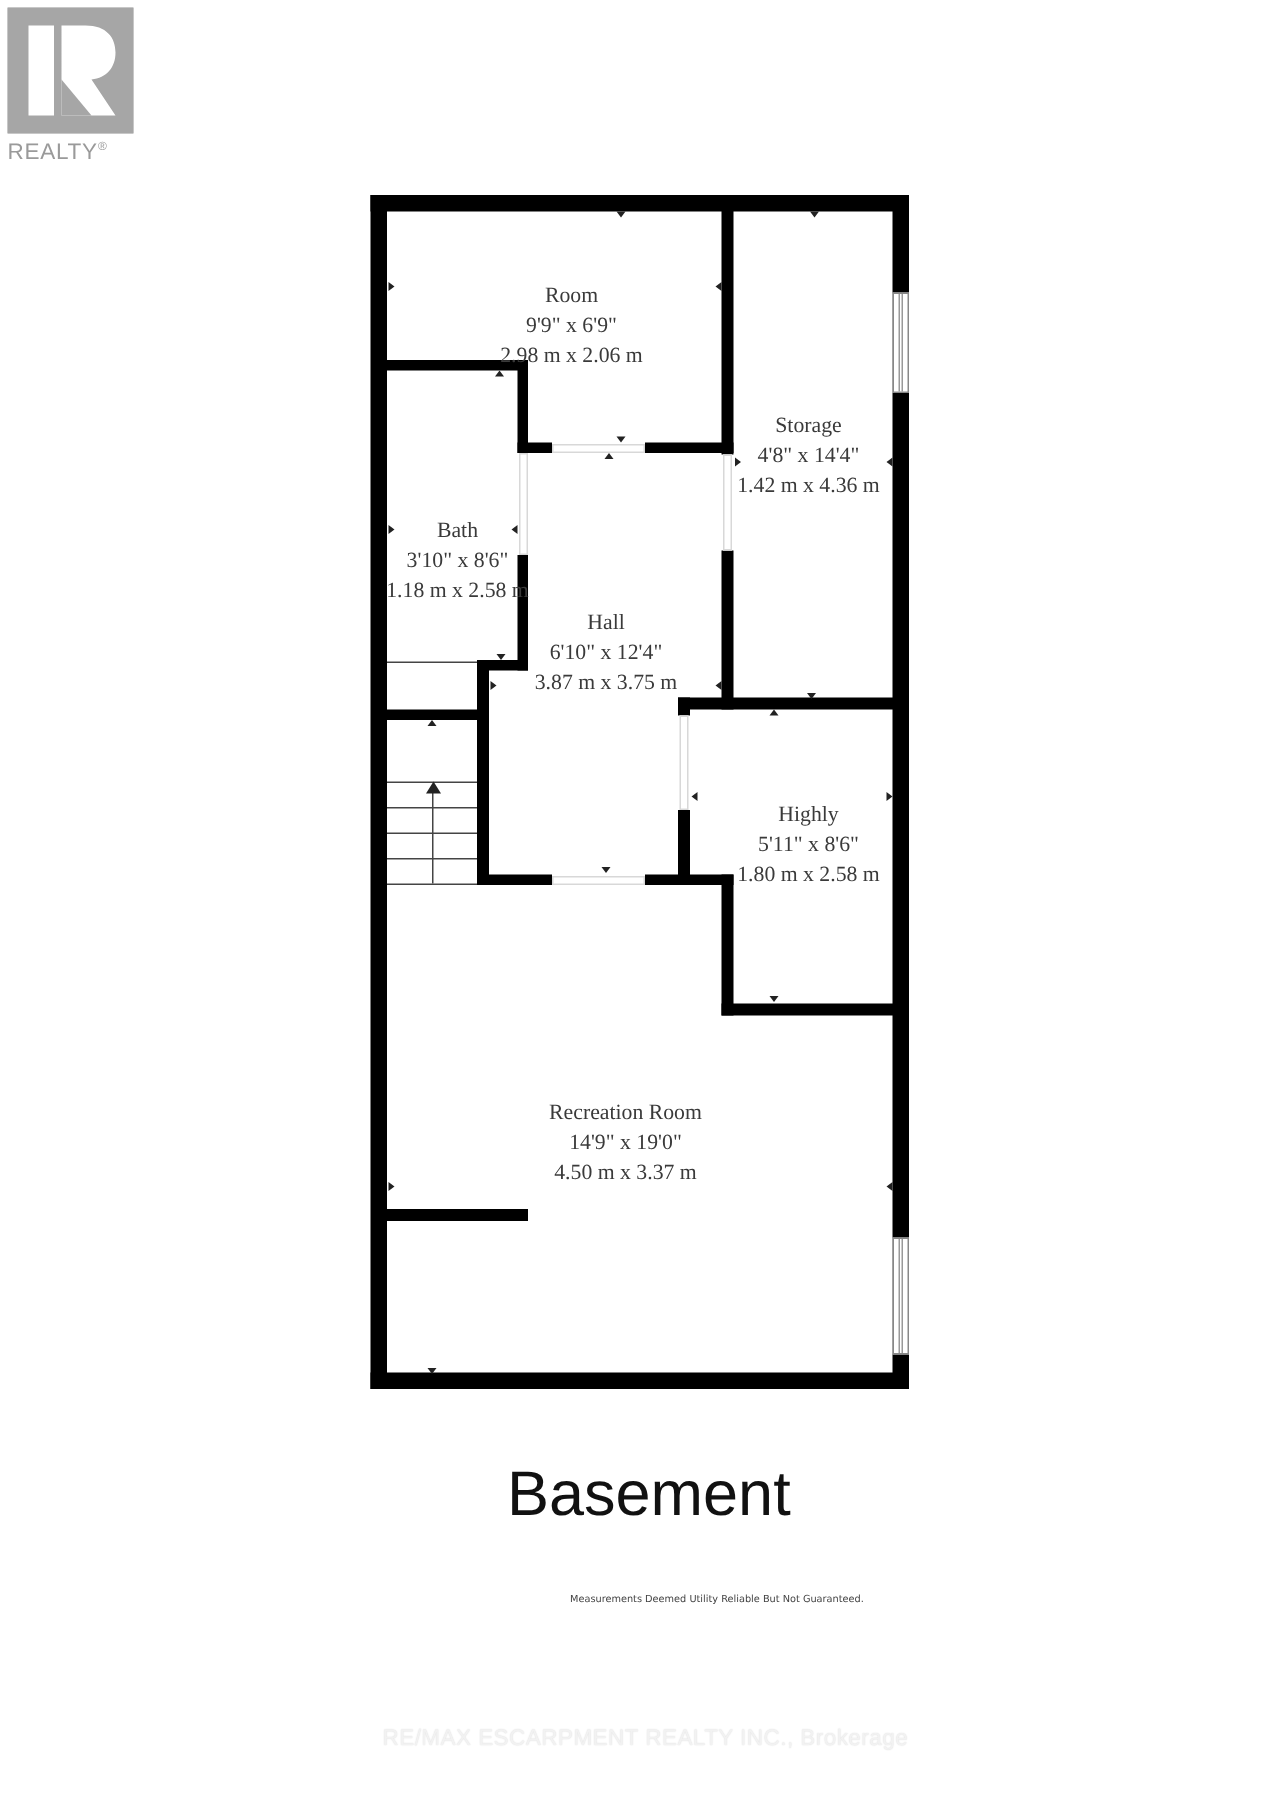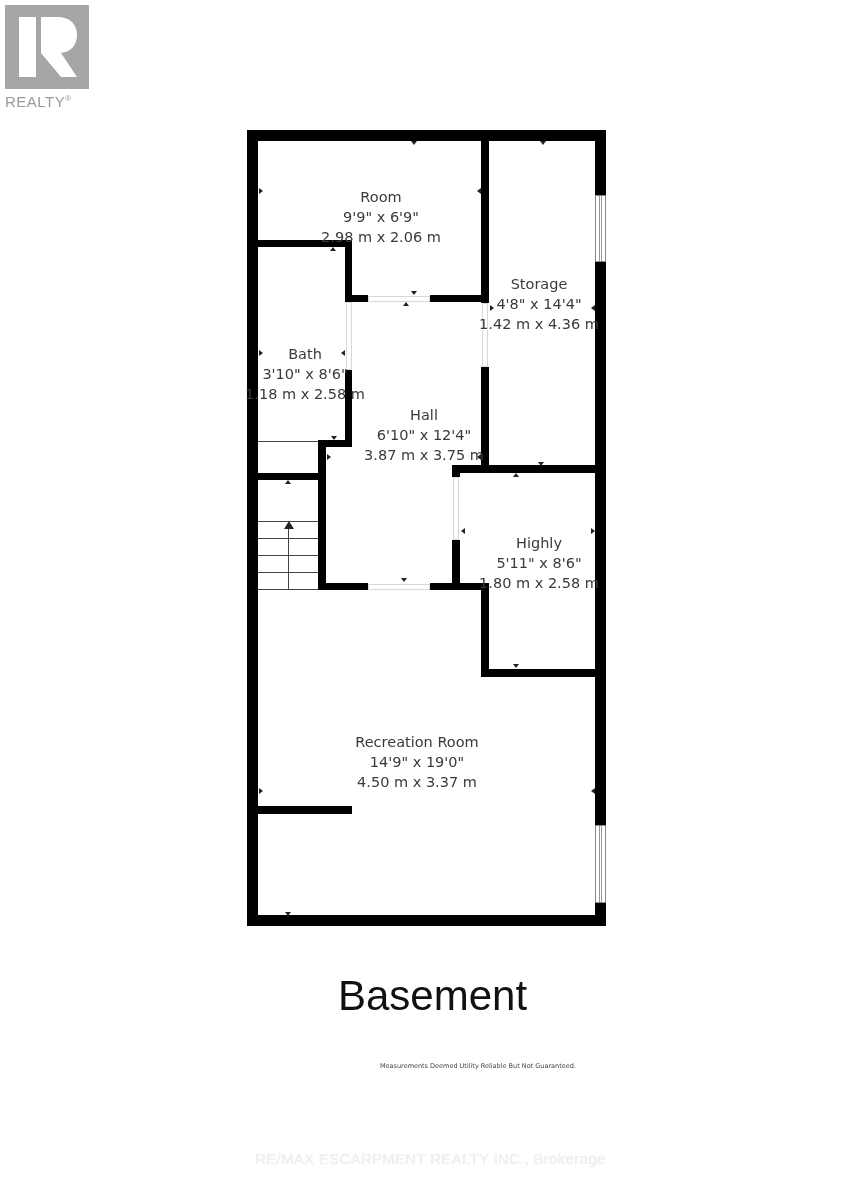--- a/index.html
+++ b/index.html
@@ -2,21 +2,21 @@
 <html><head>
 <meta charset="utf-8">
 <style>
   html,body{margin:0;padding:0;background:#ffffff;}
   body{width:848px;height:1200px;position:relative;overflow:hidden;font-family:"DejaVu Sans",sans-serif;}
   .abs{position:absolute;}
   .wall{position:absolute;background:#000;}
   .window{position:absolute;background:#fff;border:1px solid #888;box-sizing:border-box;}
   .window::after{content:"";position:absolute;left:3px;right:3px;top:0;bottom:0;border-left:1px solid #999;border-right:1px solid #999;}
   .door-gap{position:absolute;border:1px solid #d8d8d8;box-sizing:border-box;background:#fff;}
-  .label{position:absolute;text-align:center;color:#3a3a3a;font-size:14.5px;line-height:20px;white-space:nowrap;transform:translateX(-50%);}
+  .label{position:absolute;text-align:center;color:#3a3a3a;font-size:14.5px;line-height:20px;white-space:nowrap;transform:translateX(-50%);font-family:Liberation Serif, serif;}
   .label div{margin:0;}
   .tick{position:absolute;width:0;height:0;}
   .tick.down{border-left:3px solid transparent;border-right:3px solid transparent;border-top:4px solid #222;}
   .tick.up{border-left:3px solid transparent;border-right:3px solid transparent;border-bottom:4px solid #222;}
   .tick.left{border-top:3px solid transparent;border-bottom:3px solid transparent;border-right:4px solid #222;}
   .tick.right{border-top:3px solid transparent;border-bottom:3px solid transparent;border-left:4px solid #222;}
   .stair-line{position:absolute;background:#444;height:1px;}
   .realtor{position:absolute;left:5px;top:5px;width:85px;}
   .realtor .box{width:84px;height:84px;background:#a6a6a6;position:relative;}
   .realtor-word{font-family:"Liberation Sans",sans-serif;color:#9a9a9a;font-size:15px;letter-spacing:0.5px;margin-top:4px;}
@@ -123,21 +123,21 @@
   <div class="label" style="left:539px;top:274px;">
     <div>Storage</div>
     <div>4'8" x 14'4"</div>
     <div>1.42 m x 4.36 m</div>
   </div>
   <div class="label" style="left:305px;top:344px;">
     <div>Bath</div>
     <div>3'10" x 8'6"</div>
     <div>1.18 m x 2.58 m</div>
   </div>
-  <div class="label" style="left:404px;top:405px;margin-left:20px;">
+  <div class="label" style="left:404px;top:405px;">
     <div>Hall</div>
     <div>6'10" x 12'4"</div>
     <div>3.87 m x 3.75 m</div>
   </div>
   <div class="label" style="left:539px;top:533px;">
     <div>Highly</div>
     <div>5'11" x 8'6"</div>
     <div>1.80 m x 2.58 m</div>
   </div>
   <div class="label" style="left:417px;top:732px;">

